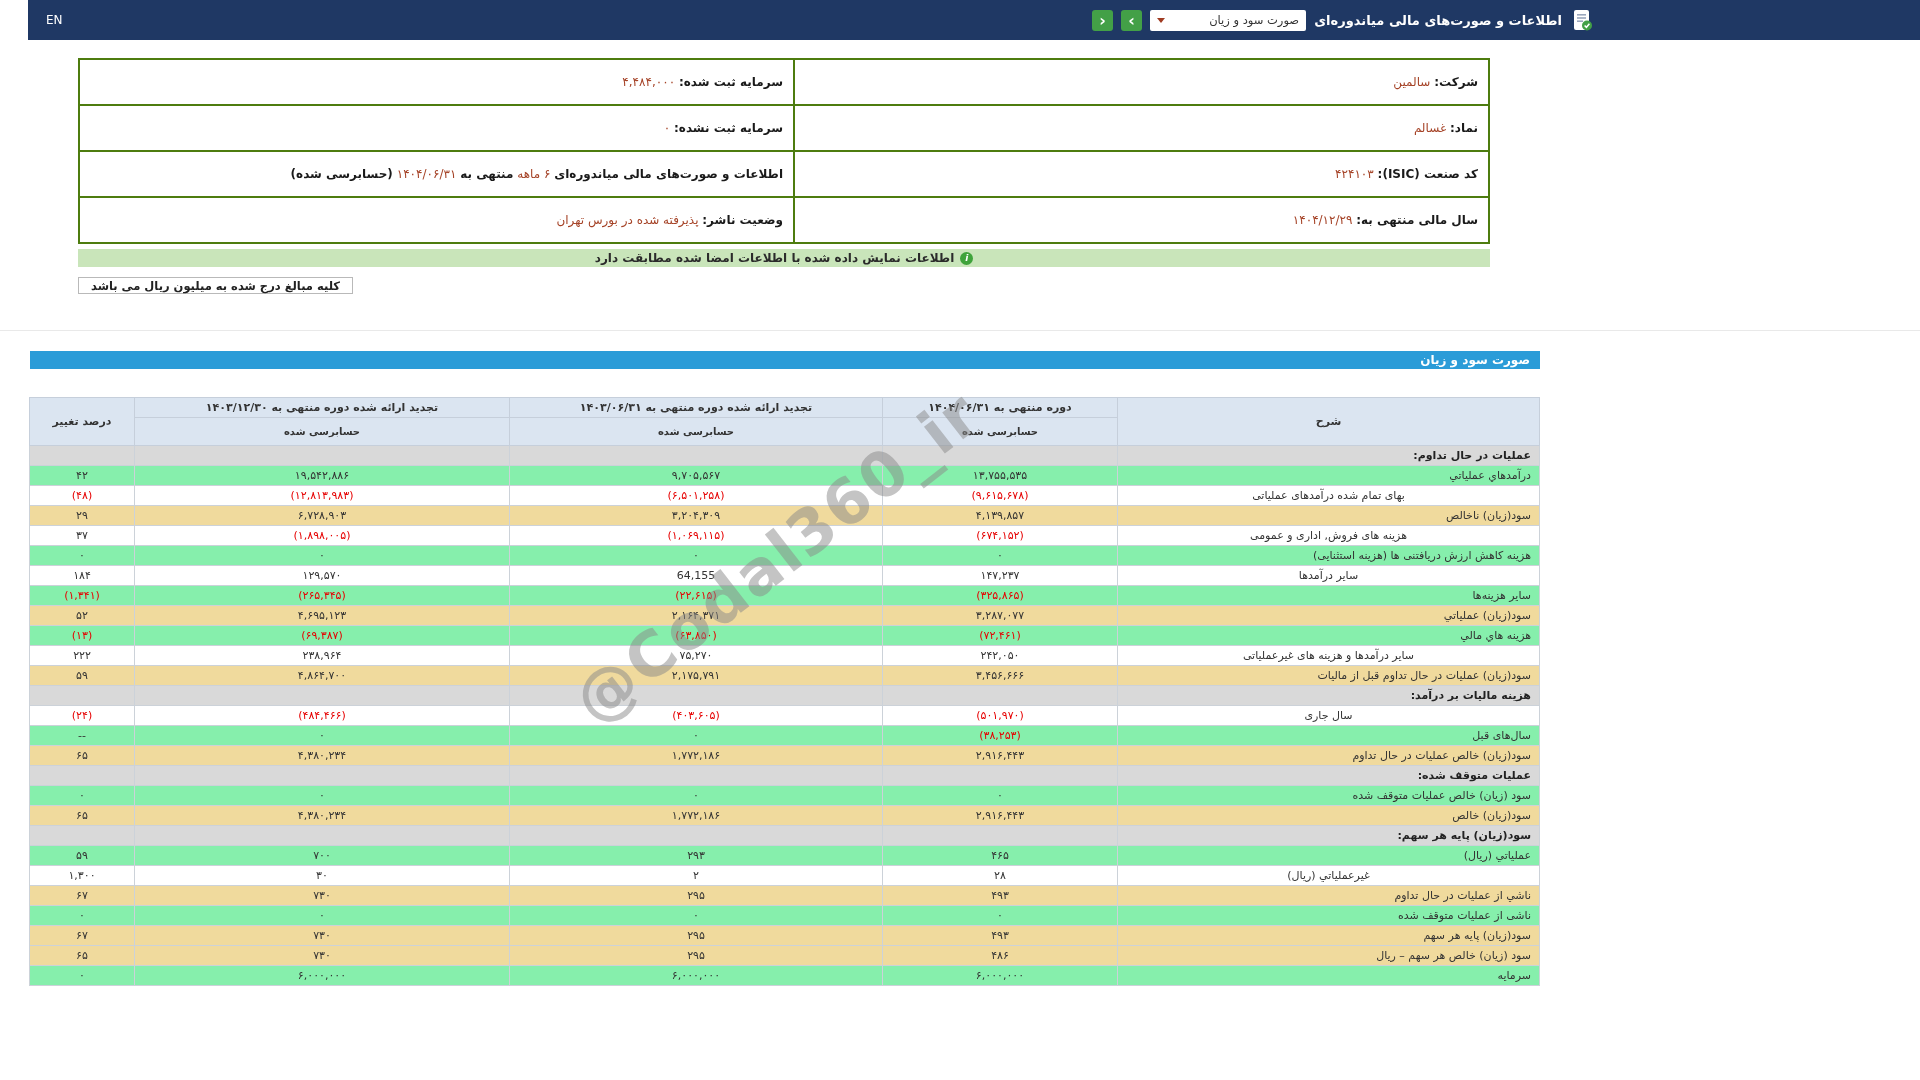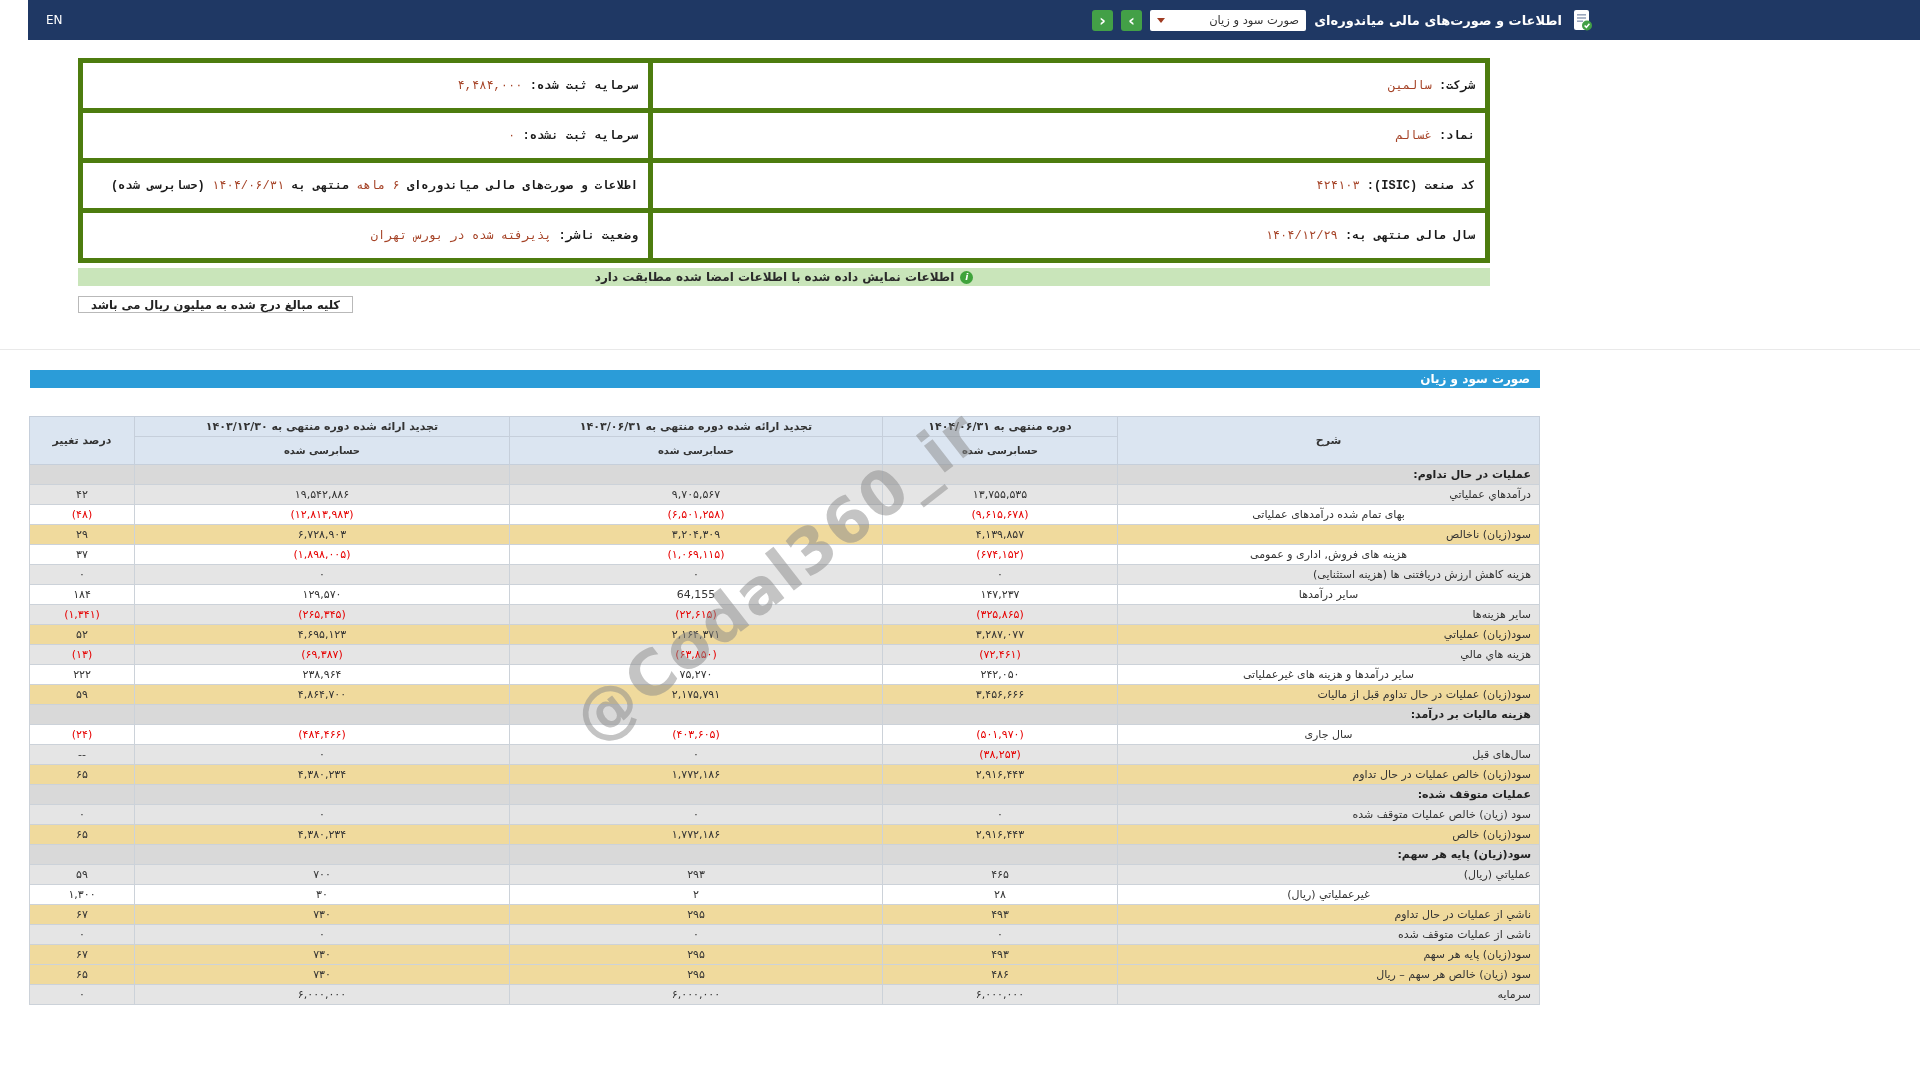--- a/index.html
+++ b/index.html
@@ -33,22 +33,22 @@
   .nav-btn {
     width: 21px; height: 21px; background: #43a047; border: none; border-radius: 3px;
     color: #fff; font-size: 16px; font-weight: bold; line-height: 17px; text-align: center;
     cursor: pointer; padding: 0; font-family: inherit;
   }
   
   .info-table {
     width: 1412px; margin: 18px 0 0 78px; border-collapse: collapse; direction: rtl;
     font-size: 12px; border: 1px solid #e3e3e3; border-bottom: 2px solid #8f3222;
   }
-  .info-table td { border: 5px solid #4d7c0f; padding: 15px 10px; height: 18px; vertical-align: middle; white-space: nowrap; font-family: Liberation Mono, monospace; }
-  .info-table td.right-col { width: 837px; }
+  .info-table td { border: 2px solid #4d7c0f; padding: 15px 10px; height: 18px; vertical-align: middle; white-space: nowrap; }
+  .info-table td.right-col { width: 695px; }
   .lbl { font-weight: bold; color: #1a1a1a; }
   .val { color: #a54226; }
   
   .banner {
     width: 1412px; margin: 5px 0 0 78px; background: #c9e5ba; height: 18px;
     display: flex; direction: rtl; align-items: center; justify-content: center; gap: 6px;
     font-size: 12px; font-weight: bold; color: #2b2b2b;
   }
   .info-dot {
     width: 13px; height: 13px; border-radius: 50%; background: #3fa33b; color: #fff;
@@ -82,21 +82,21 @@
     padding: 1px 4px; height: 20px; white-space: nowrap; overflow: hidden;
   }
   .income-table th.th-sub { height: 28px; font-size: 10px; }
   .income-table td {
     border: 1px solid #ccd2d9; padding: 1px 8px; height: 20px;
     white-space: nowrap; overflow: hidden;
   }
   .cell-label { text-align: right; }
   .cell-num { text-align: center; direction: ltr; }
   .neg { color: #e60000; }
-  .row-blue td { background: #e5e5e5; }
+  .row-blue td { background: #86efac; }
   .row-white td { background: #ffffff; text-align: center; }
   .row-yellow td { background: #f0da9d; }
   .row-section td { background: #d9d9d9; font-weight: bold; color: #222; }
   .watermark {
     position: absolute; left: 500px; top: 170px; transform: rotate(-38deg);
     font-size: 62px; font-weight: bold; color: #8a8a8a; opacity: 0.5;
     pointer-events: none; direction: ltr; letter-spacing: 2px; white-space: nowrap;
   }
 </style>
 </head>

